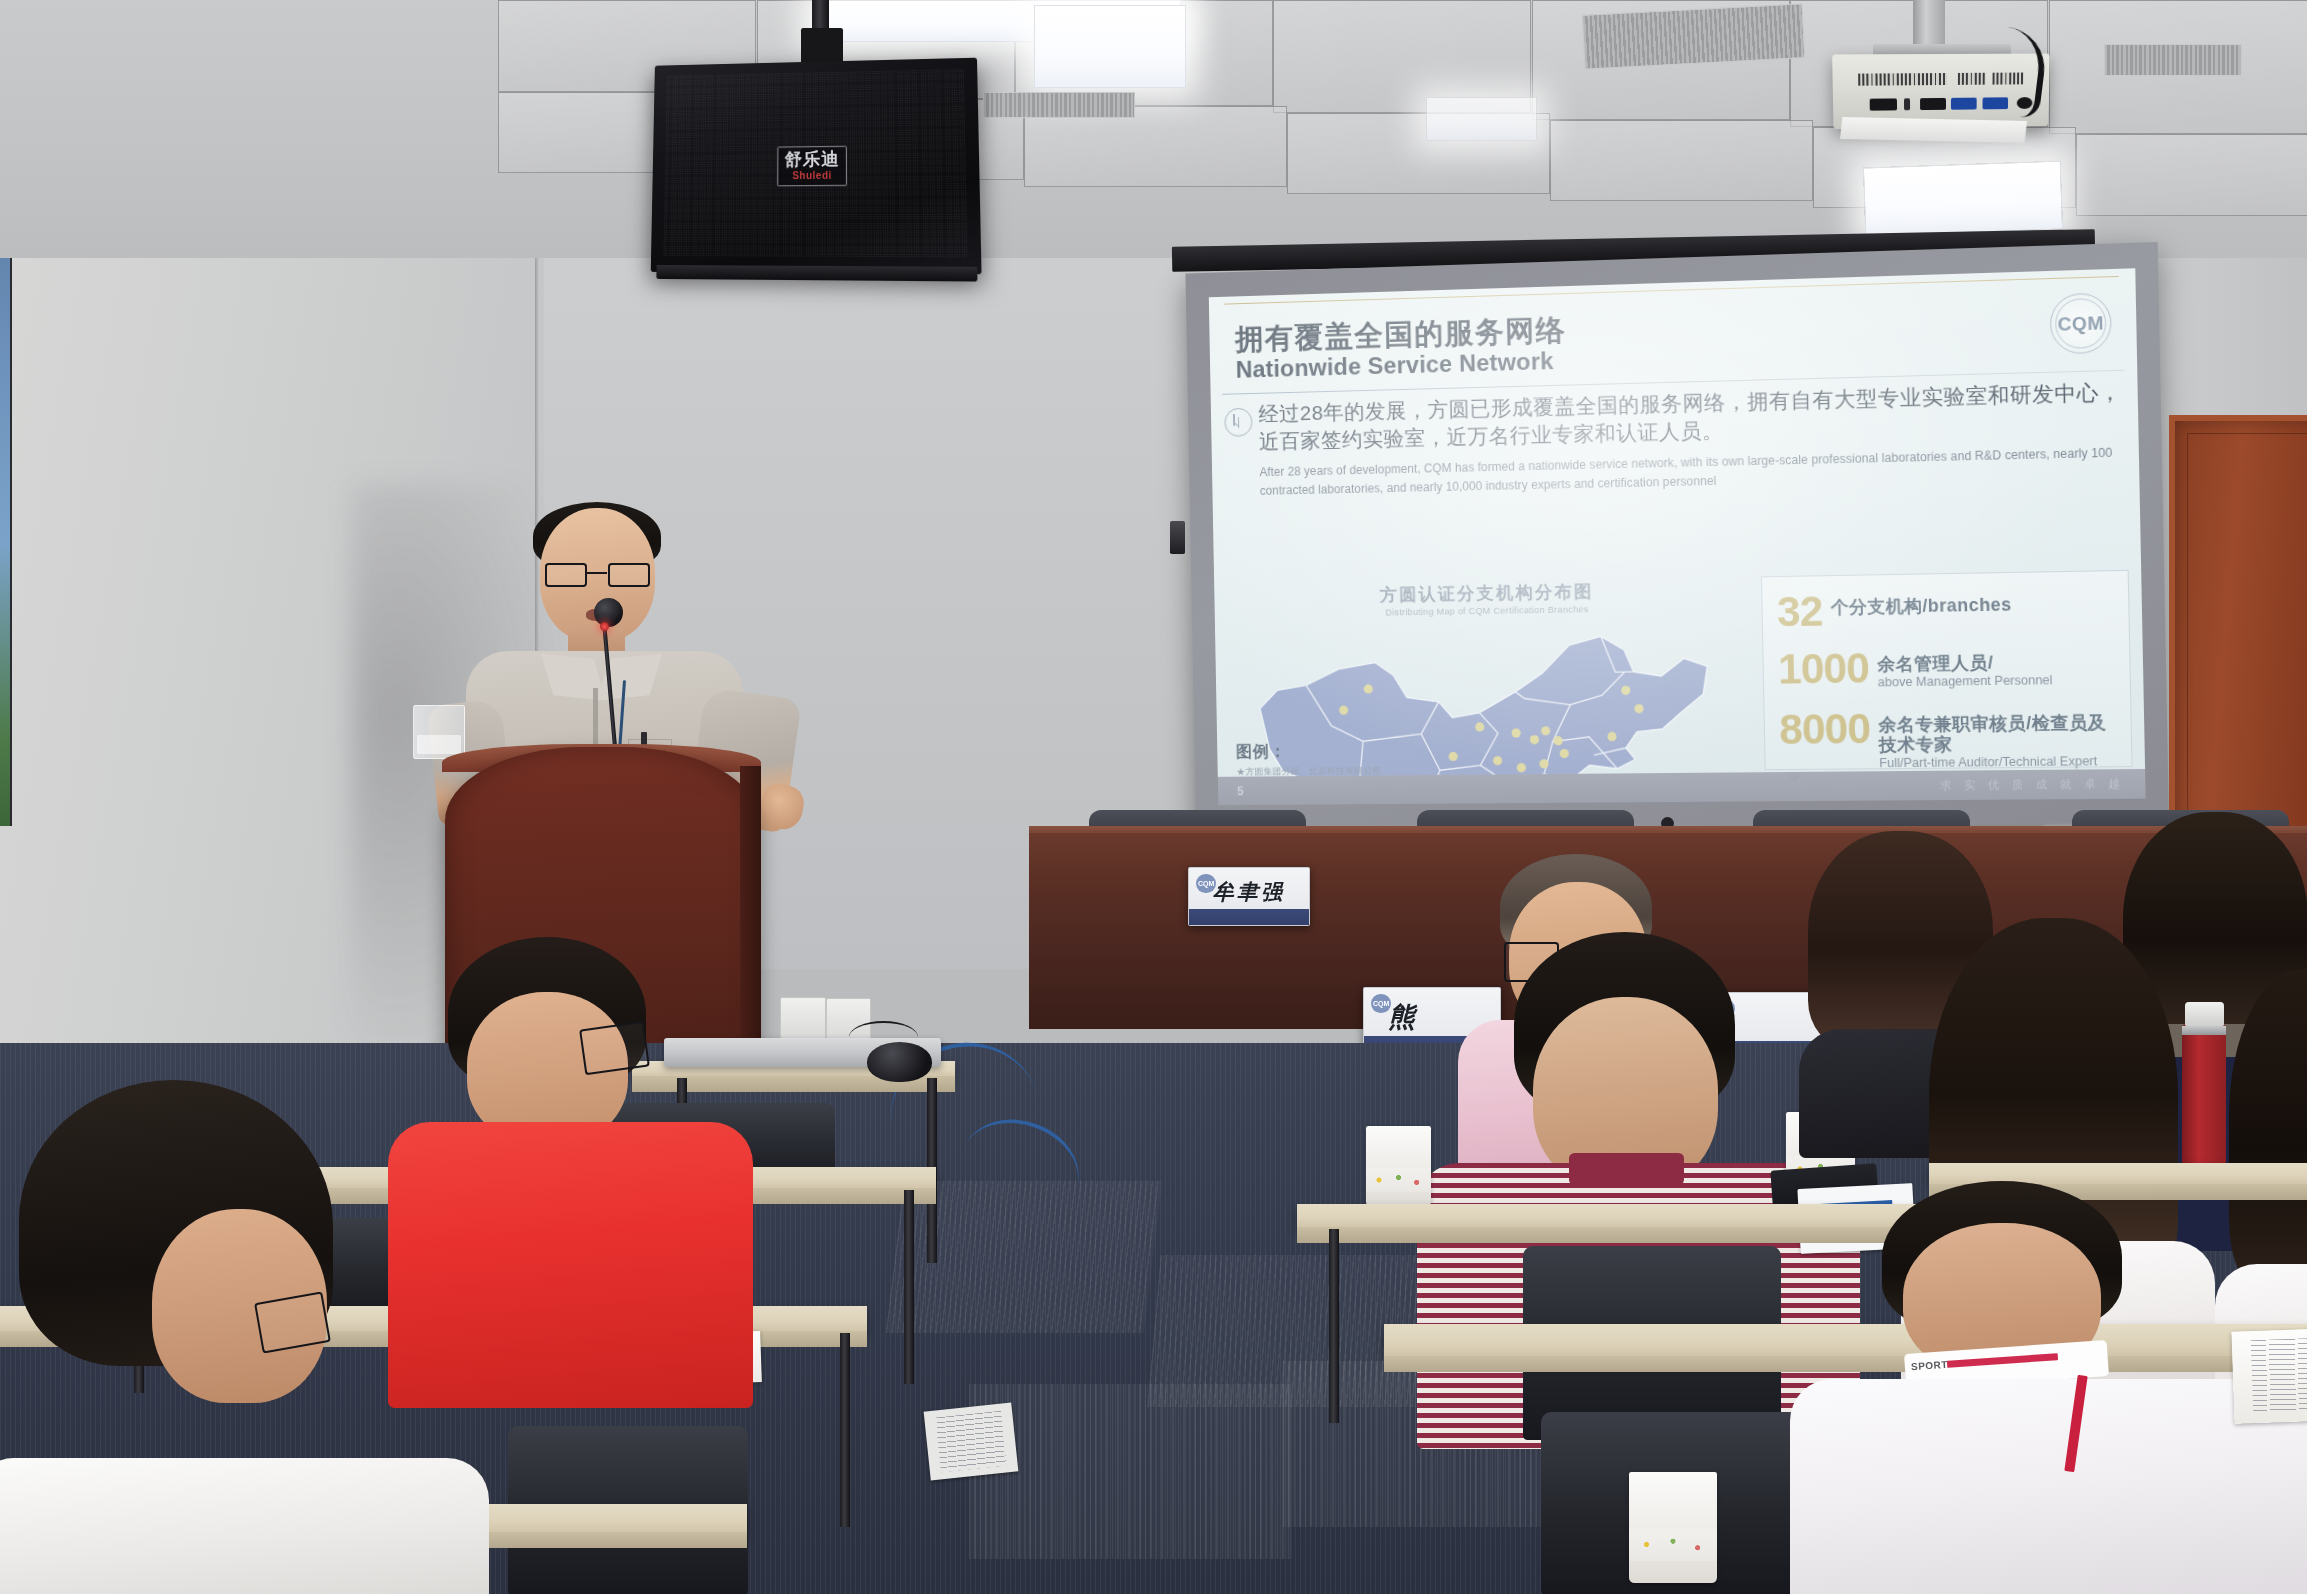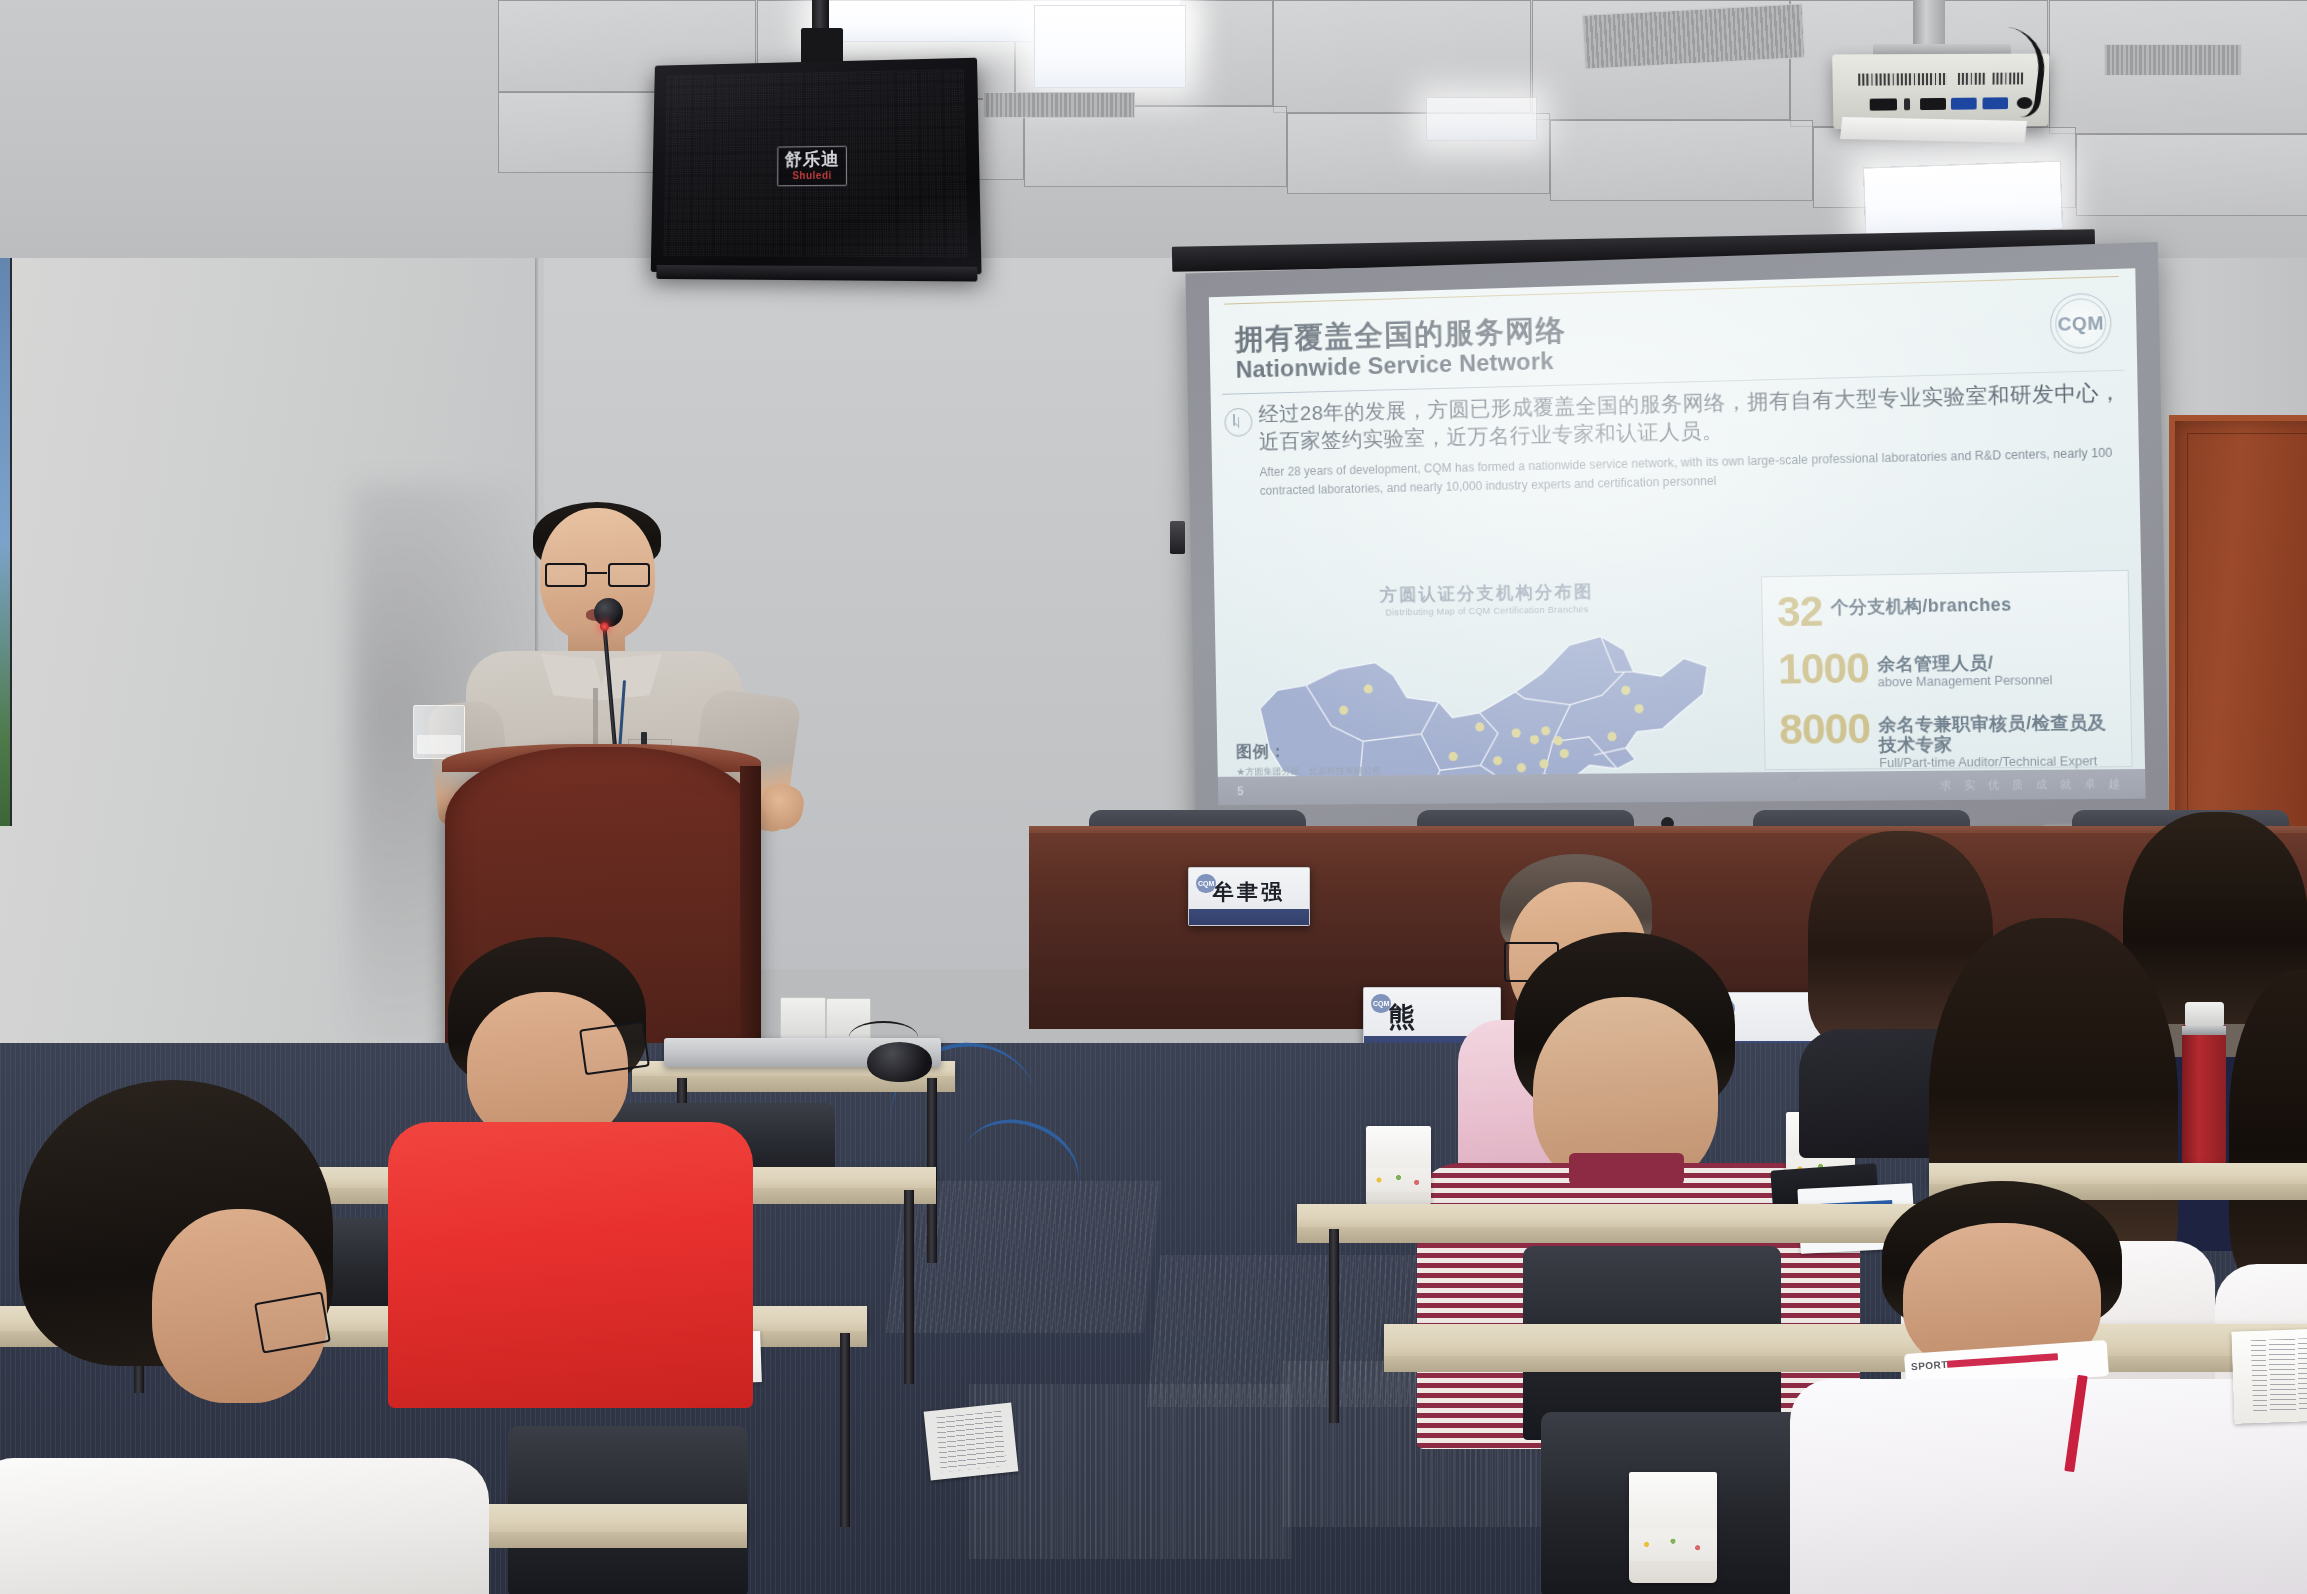--- a/index.html
+++ b/index.html
@@ -270,21 +270,21 @@
   }
   .stage-mic-head {
     position:absolute; width:13px; height:13px; border-radius:50%; background:#232327;
   }
   .placard {
     position:absolute; background:linear-gradient(180deg,#f3f4f6 0%,#e9eaee 72%,#3c4a78 72%,#33406b 100%);
     border:0.9px solid #c8cbd2; border-radius:1.4px;
     box-shadow:0 2.8px 8.3px rgba(0,0,0,.45);
     display:flex; align-items:center; justify-content:center;
   }
-  .placard .pl-name { font-size:27px; color:#1d2128; letter-spacing:5.5px; font-weight:600; margin-bottom:10px;}
+  .placard .pl-name { font-size:27px; color:#1d2128; letter-spacing:5.5px; font-weight:600; margin-bottom:10px;font-style:italic;}
   .placard .pl-logo {
     position:absolute; left:7.4px; top:5.5px; width:19.4px; height:19.4px; border-radius:50%;
     background:#7f93bd; color:#fff; font-size:7px; font-weight:700;
     display:flex; align-items:center; justify-content:center;
   }
 
   .podium {
     position:absolute; left:445px; top:747px; width:314px; height:341px;
   }
   .podium-face {

